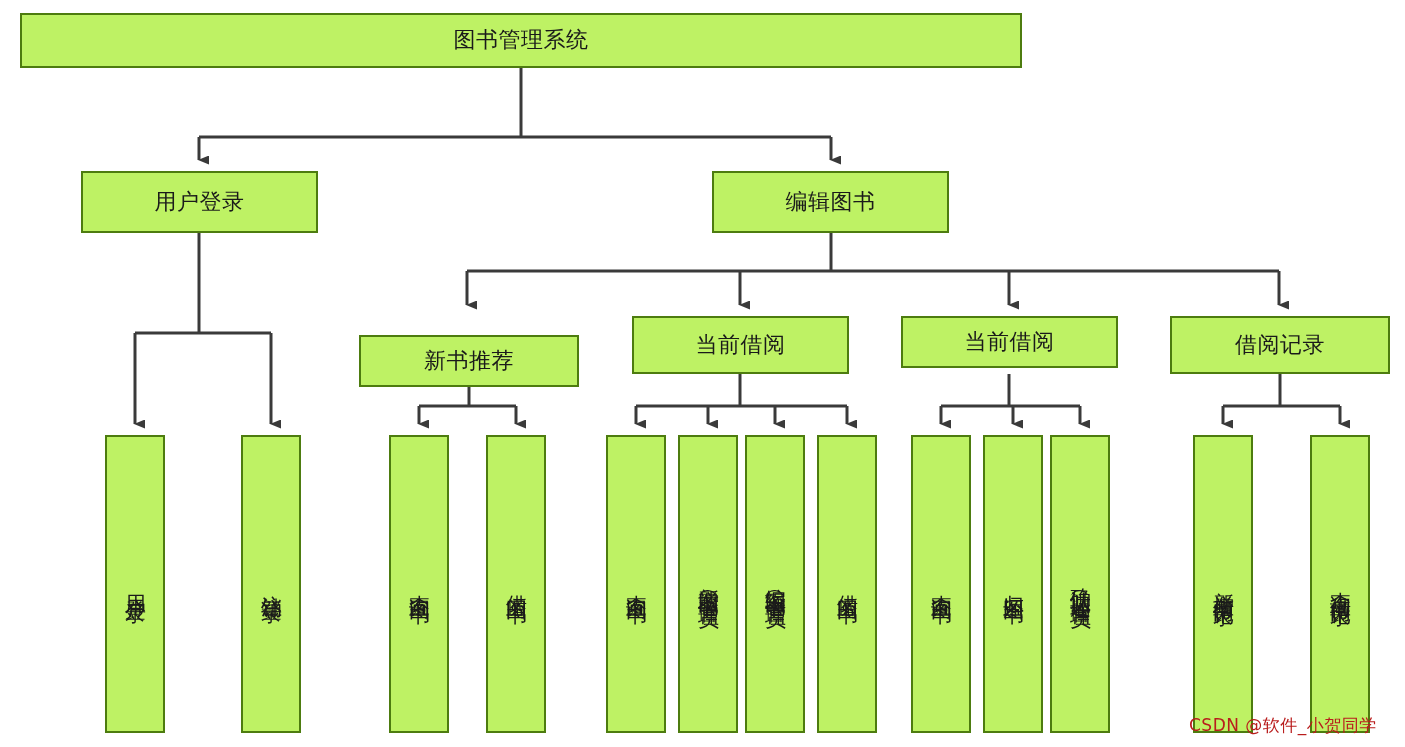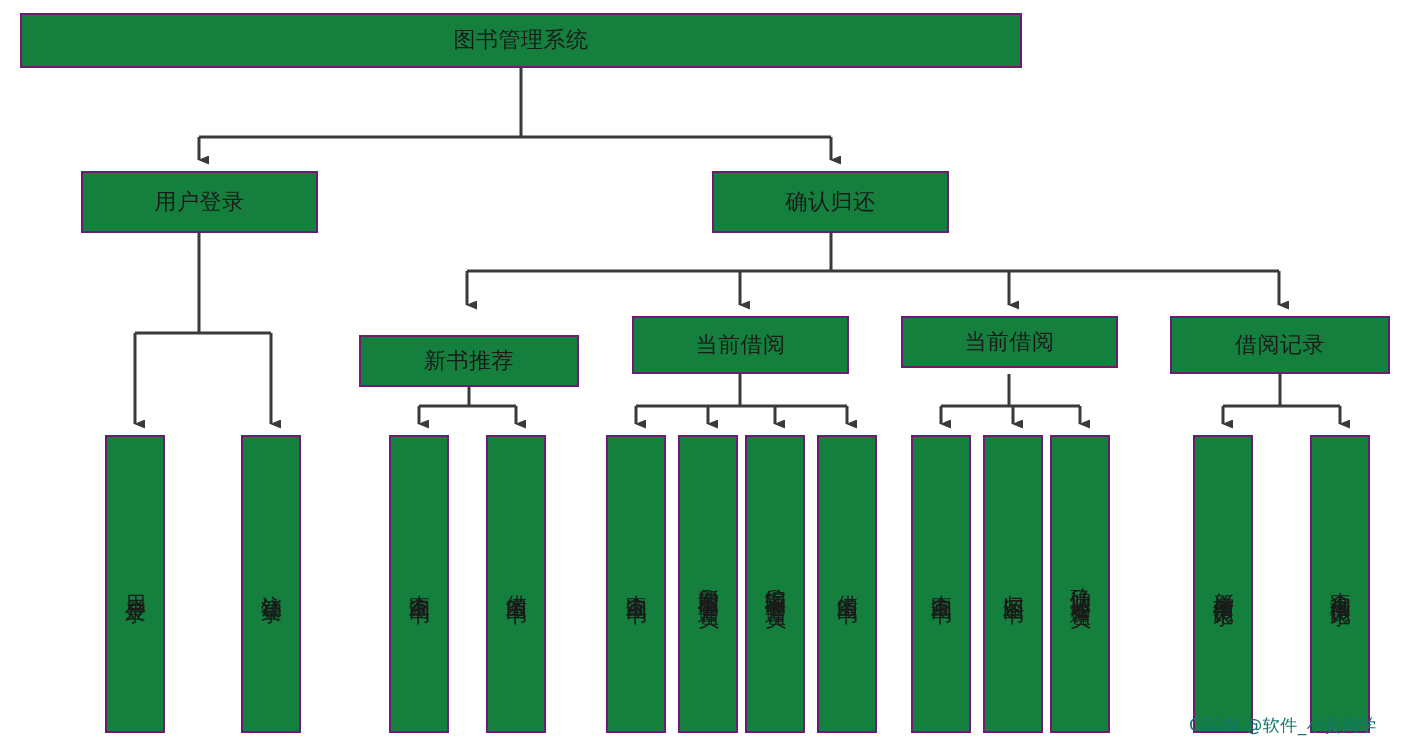--- a/index.html
+++ b/index.html
@@ -22,22 +22,22 @@
     position: absolute;
     left: 0;
     top: 0;
     width: 1405px;
     height: 747px;
     pointer-events: none;
   }
   .node {
     position: absolute;
     box-sizing: border-box;
-    border: 2px solid #701a75;
-    background: #15803d;
+    border: 2px solid #4d7c0f;
+    background: #bef264;
     display: flex;
     align-items: center;
     justify-content: center;
     color: #1a1a1a;
   }
   .node-h {
     font-size: 22px;
     line-height: 1.2;
     letter-spacing: 0.5px;
     white-space: nowrap;
@@ -50,21 +50,21 @@
     writing-mode: vertical-rl;
     text-orientation: upright;
     line-height: 1.28;
     letter-spacing: 3px;
     white-space: nowrap;
     text-align: center;
   }
   .watermark {
     position: absolute;
     font-size: 17px;
-    color: #0f766e;
+    color: #b91c1c;
     white-space: nowrap;
     letter-spacing: 0.5px;
   }
 </style>
 </head>
 <body>
 
 <div id="diagram-canvas">
 
   <svg id="edge-layer" viewBox="0 0 1405 747" width="1405" height="747" xmlns="http://www.w3.org/2000/svg">
@@ -119,21 +119,21 @@
 
   <div class="node node-h" style="left:20px; top:13px; width:1002px; height:55px;">
     <span>图书管理系统</span>
   </div>
 
   <div class="node node-h" style="left:81px; top:171px; width:237px; height:62px;">
     <span>用户登录</span>
   </div>
 
   <div class="node node-h" style="left:712px; top:171px; width:237px; height:62px;">
-    <span>确认归还</span>
+    <span>编辑图书</span>
   </div>
 
   <div class="node node-h" style="left:359px; top:316px; width:220px; height:52px;margin-top:19px;">
     <span>新书推荐</span>
   </div>
 
   <div class="node node-h" style="left:632px; top:316px; width:217px; height:58px;">
     <span>当前借阅</span>
   </div>
 

